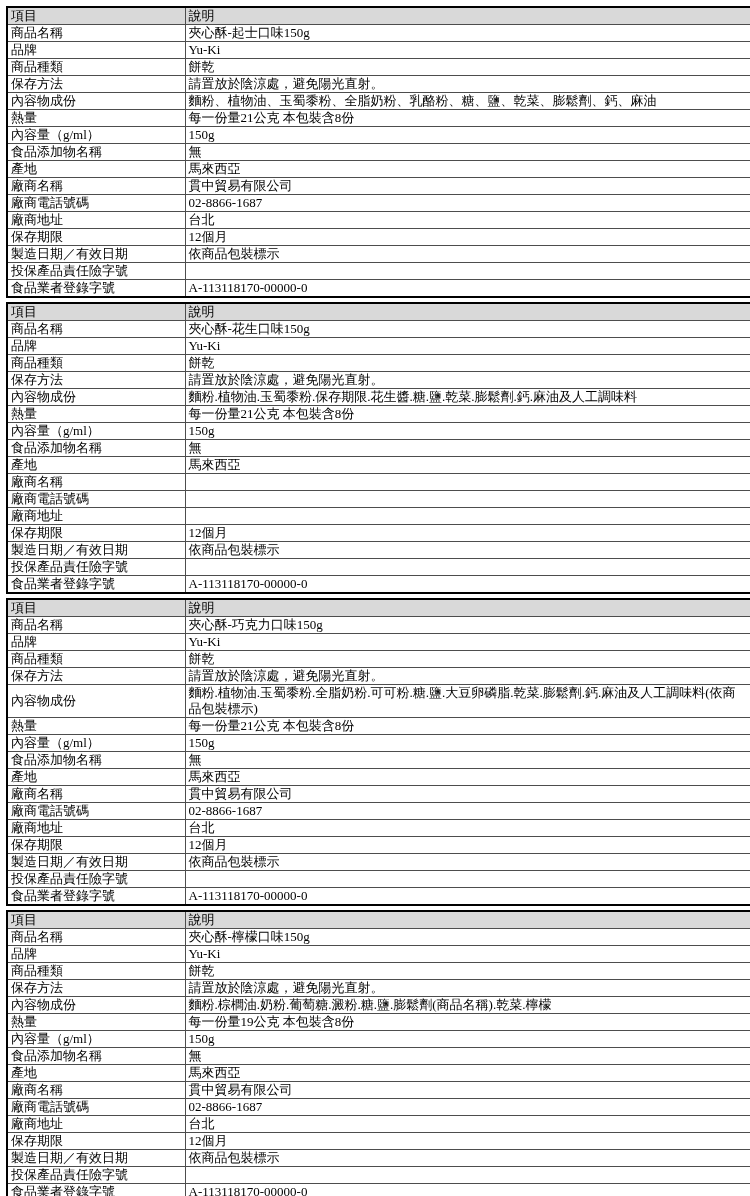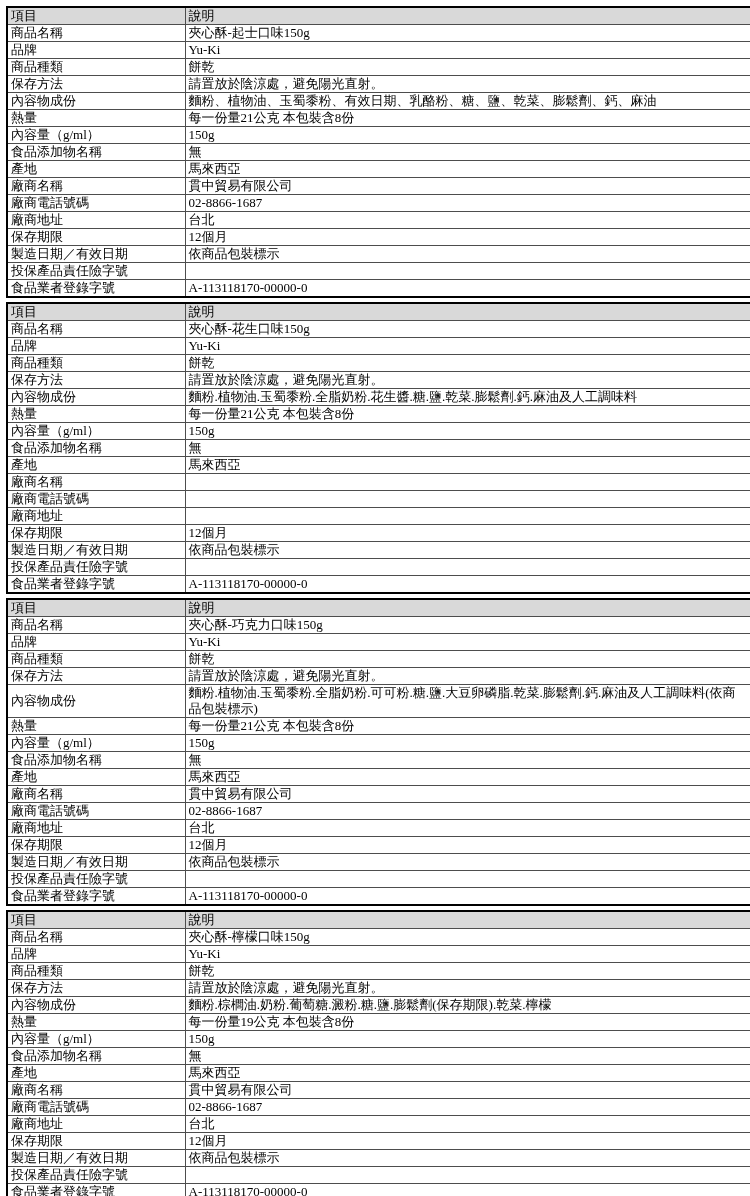--- a/index.html
+++ b/index.html
@@ -68,21 +68,21 @@
           <tr>
             <td>商品種類</td>
             <td>餅乾</td>
           </tr>
           <tr>
             <td>保存方法</td>
             <td>請置放於陰涼處，避免陽光直射。</td>
           </tr>
           <tr>
             <td>內容物成份</td>
-            <td>麵粉、植物油、玉蜀黍粉、有效日期、乳酪粉、糖、鹽、乾菜、膨鬆劑、鈣、麻油</td>
+            <td>麵粉、植物油、玉蜀黍粉、全脂奶粉、乳酪粉、糖、鹽、乾菜、膨鬆劑、鈣、麻油</td>
           </tr>
           <tr>
             <td>熱量</td>
             <td>每一份量21公克 本包裝含8份</td>
           </tr>
           <tr>
             <td>內容量（g/ml）</td>
             <td>150g</td>
           </tr>
           <tr>
@@ -146,21 +146,21 @@
           <tr>
             <td>商品種類</td>
             <td>餅乾</td>
           </tr>
           <tr>
             <td>保存方法</td>
             <td>請置放於陰涼處，避免陽光直射。</td>
           </tr>
           <tr>
             <td>內容物成份</td>
-            <td>麵粉.植物油.玉蜀黍粉.全脂奶粉.花生醬.糖.鹽.乾菜.膨鬆劑.鈣.麻油及人工調味料</td>
+            <td>麵粉.植物油.玉蜀黍粉.保存期限.花生醬.糖.鹽.乾菜.膨鬆劑.鈣.麻油及人工調味料</td>
           </tr>
           <tr>
             <td>熱量</td>
             <td>每一份量21公克 本包裝含8份</td>
           </tr>
           <tr>
             <td>內容量（g/ml）</td>
             <td>150g</td>
           </tr>
           <tr>
@@ -302,21 +302,21 @@
           <tr>
             <td>商品種類</td>
             <td>餅乾</td>
           </tr>
           <tr>
             <td>保存方法</td>
             <td>請置放於陰涼處，避免陽光直射。</td>
           </tr>
           <tr>
             <td>內容物成份</td>
-            <td>麵粉.棕櫚油.奶粉.葡萄糖.澱粉.糖.鹽.膨鬆劑(保存期限).乾菜.檸檬</td>
+            <td>麵粉.棕櫚油.奶粉.葡萄糖.澱粉.糖.鹽.膨鬆劑(商品名稱).乾菜.檸檬</td>
           </tr>
           <tr>
             <td>熱量</td>
             <td>每一份量19公克 本包裝含8份</td>
           </tr>
           <tr>
             <td>內容量（g/ml）</td>
             <td>150g</td>
           </tr>
           <tr>

